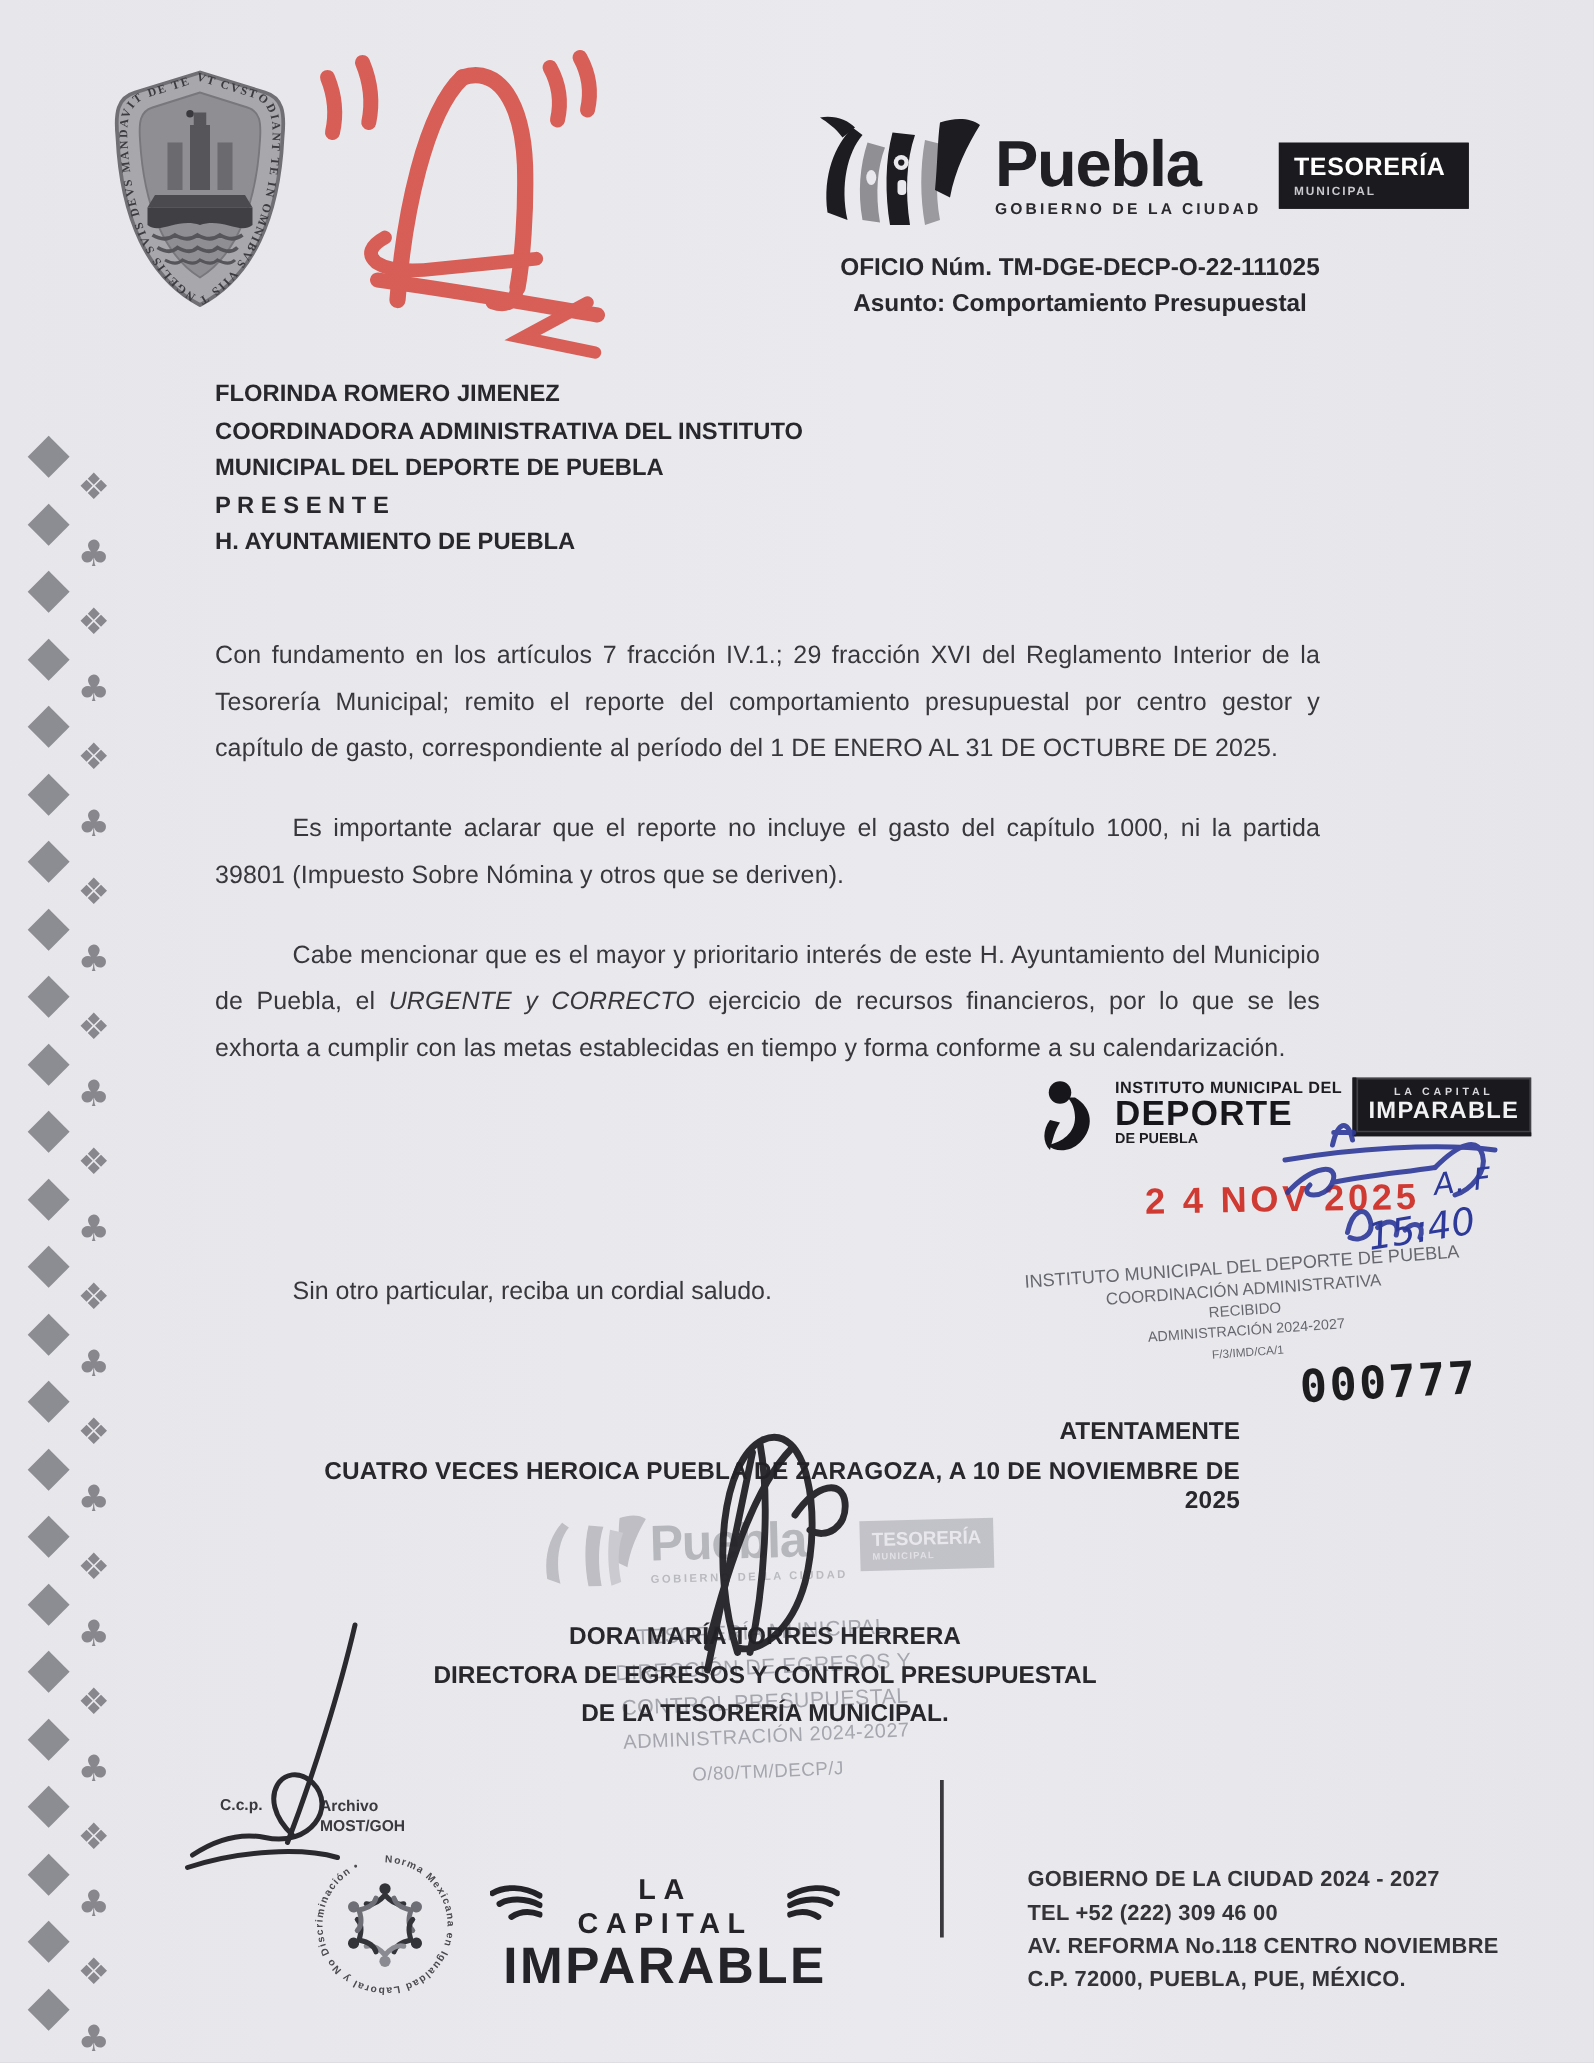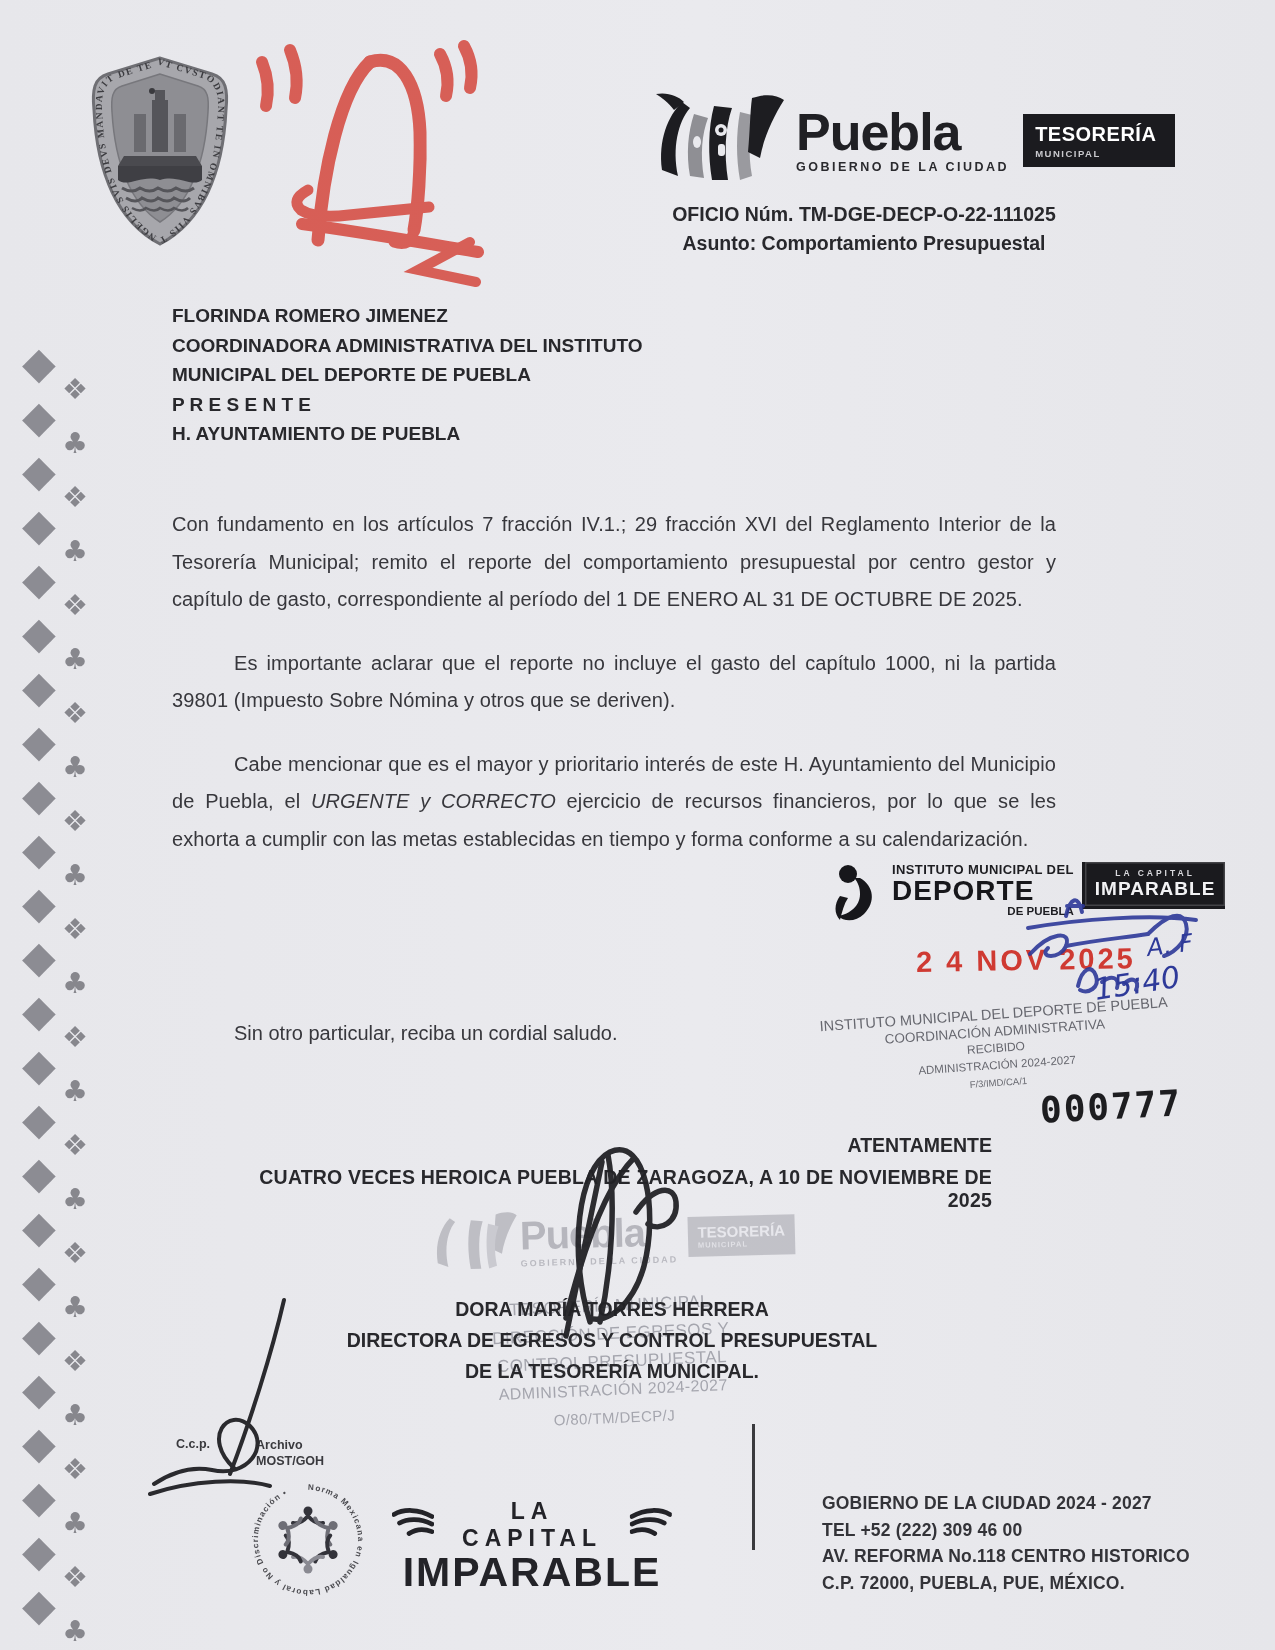--- a/index.html
+++ b/index.html
@@ -51,21 +51,21 @@
   .ghost-stamp div{line-height:28px;font-size:17px;letter-spacing:.4px;}
   .ghost-stamp div:nth-child(4){font-size:16px;}
   .ghost-stamp div:nth-child(5){font-size:15px;}
   .signer{left:232px;top:1294px;width:760px;text-align:center;z-index:4;}
   .signer div{font-size:19.5px;font-weight:700;line-height:31px;color:#28282c;}
   
   .imd-stamp{left:830px;top:862px;z-index:5;display:flex;align-items:flex-start;}
   .imd-mid{margin-left:6px;}
   .imd-top{font-size:13px;font-weight:700;letter-spacing:.4px;color:#1d1d21;}
   .imd-word{font-size:28px;font-weight:800;letter-spacing:1px;color:#17171b;line-height:28px;}
-  .imd-sub{font-size:11.5px;font-weight:700;color:#1d1d21;text-align:right;margin-top:0px;}
+  .imd-sub{font-size:11.5px;font-weight:700;color:#1d1d21;margin-top:0px;}
   .cap-box{margin-left:8px;background:#1a1a1e;padding:6px 10px;box-shadow:inset 0 0 0 1.5px #e9e9ed33;
            border-left:3px solid #1a1a1e;border-bottom:3px solid #1a1a1e;}
   .cap1{font-size:8.5px;letter-spacing:3px;color:#d9d9dd;font-weight:700;text-align:center;}
   .cap2{font-size:19px;font-weight:800;color:#f2f2f4;letter-spacing:1px;}
   .datestamp{left:916px;top:944px;z-index:5;font-size:29px;font-weight:700;letter-spacing:3px;
              color:#ce2d25;transform:rotate(-1deg);opacity:.93;}
   .recv{left:806px;top:1006px;width:380px;text-align:center;z-index:5;transform:rotate(-4deg);
         color:#55565e;opacity:.88;}
   .recv div{line-height:17px;}
   .recv div:nth-child(1){font-size:14.5px;}
@@ -327,21 +327,21 @@
       </svg>
     </div>
     <div class="big">IMPARABLE</div>
   </div>
 
   <div class="abs divider"></div>
 
   <div class="abs foot-txt">
     <div>GOBIERNO DE LA CIUDAD 2024 - 2027</div>
     <div>TEL +52 (222) 309 46 00</div>
-    <div>AV. REFORMA No.118 CENTRO HISTORICO</div>
+    <div>AV. REFORMA No.118 CENTRO NOVIEMBRE</div>
     <div>C.P. 72000, PUEBLA, PUE, MÉXICO.</div>
   </div>
 
   <svg class="abs overlay" width="1275" height="1650" viewBox="0 0 1275 1650">
 
     <g stroke="#d5473d" fill="none" stroke-linecap="round" opacity="0.85">
       <path d="M262,62 q9,22 4,44" stroke-width="12"></path>
       <path d="M290,50 q10,24 5,48" stroke-width="12"></path>
       <path d="M318,240 C323,172 340,90 370,62" stroke-width="13"></path>
       <path d="M370,62 C400,52 418,84 420,132 C421,168 418,208 414,230" stroke-width="13"></path>

